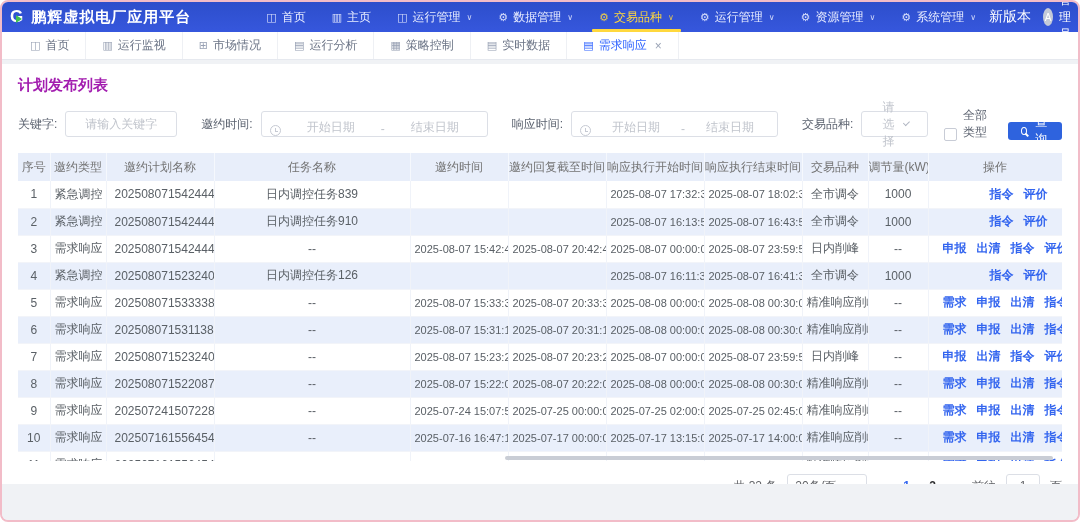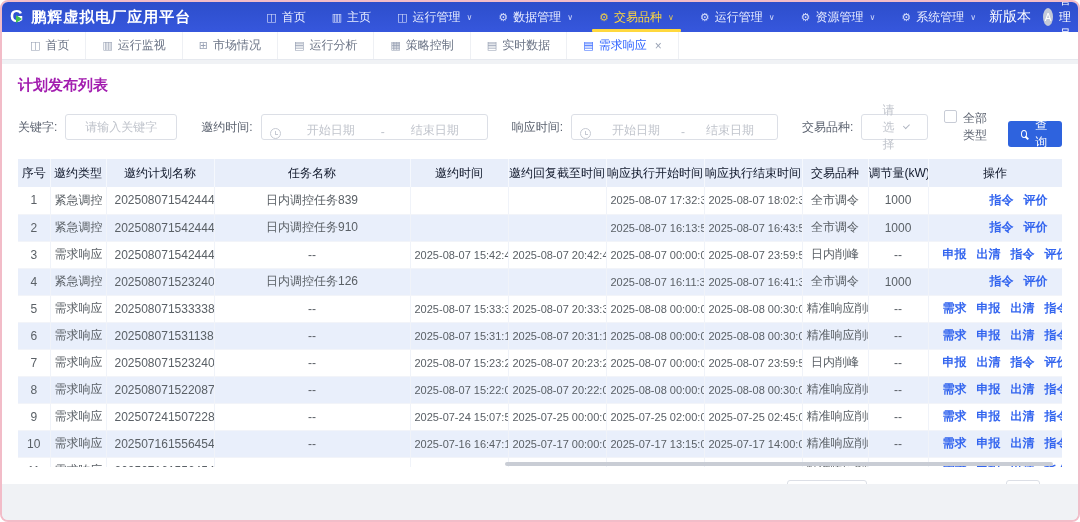--- a/index.html
+++ b/index.html
@@ -108,34 +108,34 @@
     padding: 0 20px; color: #c0c4cc; cursor: pointer; background: #fff;
   }
   .chev-down {
     width: 6px; height: 6px; border-right: 1px solid #b0b6c2; border-bottom: 1px solid #b0b6c2;
     transform: rotate(45deg) translateY(-2px);
   }
   .checkbox {
     width: 13px; height: 13px; border: 1px solid #c8ccd6; border-radius: 2px;
     background: #fff; margin-right: 6px; flex: 0 0 13px; cursor: pointer;
   }
-  .chk-wrap { display: flex; align-items: flex-start; margin-left: 16px; cursor: pointer; }
+  .chk-wrap { display: flex; align-items: flex-end; margin-left: 16px; cursor: pointer; }
   .btn-search {
-    height: 26px; padding: 0 13px; margin-left: 16px;
+    height: 18px; padding: 0 13px; margin-left: 16px;
     background: #2e63de; color: #fff; border: none; border-radius: 3px;
     font-size: 12px; display: flex; align-items: center; gap: 6px;
     cursor: pointer; font-family: inherit; margin-top: 14px;
   }
   .mag { width: 8px; height: 8px; border: 1.4px solid #fff; border-radius: 50%; position: relative; }
   .mag::after { content: ""; position: absolute; width: 4px; height: 1.5px; background: #fff; transform: rotate(45deg); right: -3px; bottom: -1px; }
   
   .table-clip { height: 308px; overflow: hidden; }
   table { width: 1044px; border-collapse: collapse; table-layout: fixed; font-size: 12px; }
   thead th {
-    background: #e8eefa; color: #0f172a; font-weight: 500; font-size: 12px;
+    background: #e8eefa; color: #737373; font-weight: 500; font-size: 12px;
     height: 28px; border-right: 1px solid #f5f8fd; white-space: nowrap; overflow: hidden;
   }
   tbody td {
     height: 27px; text-align: center; color: #5a6066;
     border-right: 1px solid #f0f3f9; border-bottom: 1px solid #f2f4f9;
     white-space: nowrap; overflow: hidden; padding: 0 4px;
   }
   tbody tr:nth-child(even) { background: #e9effb; }
   td.left { text-align: left; padding-left: 8px; }
   td.ts { font-size: 11px; }

